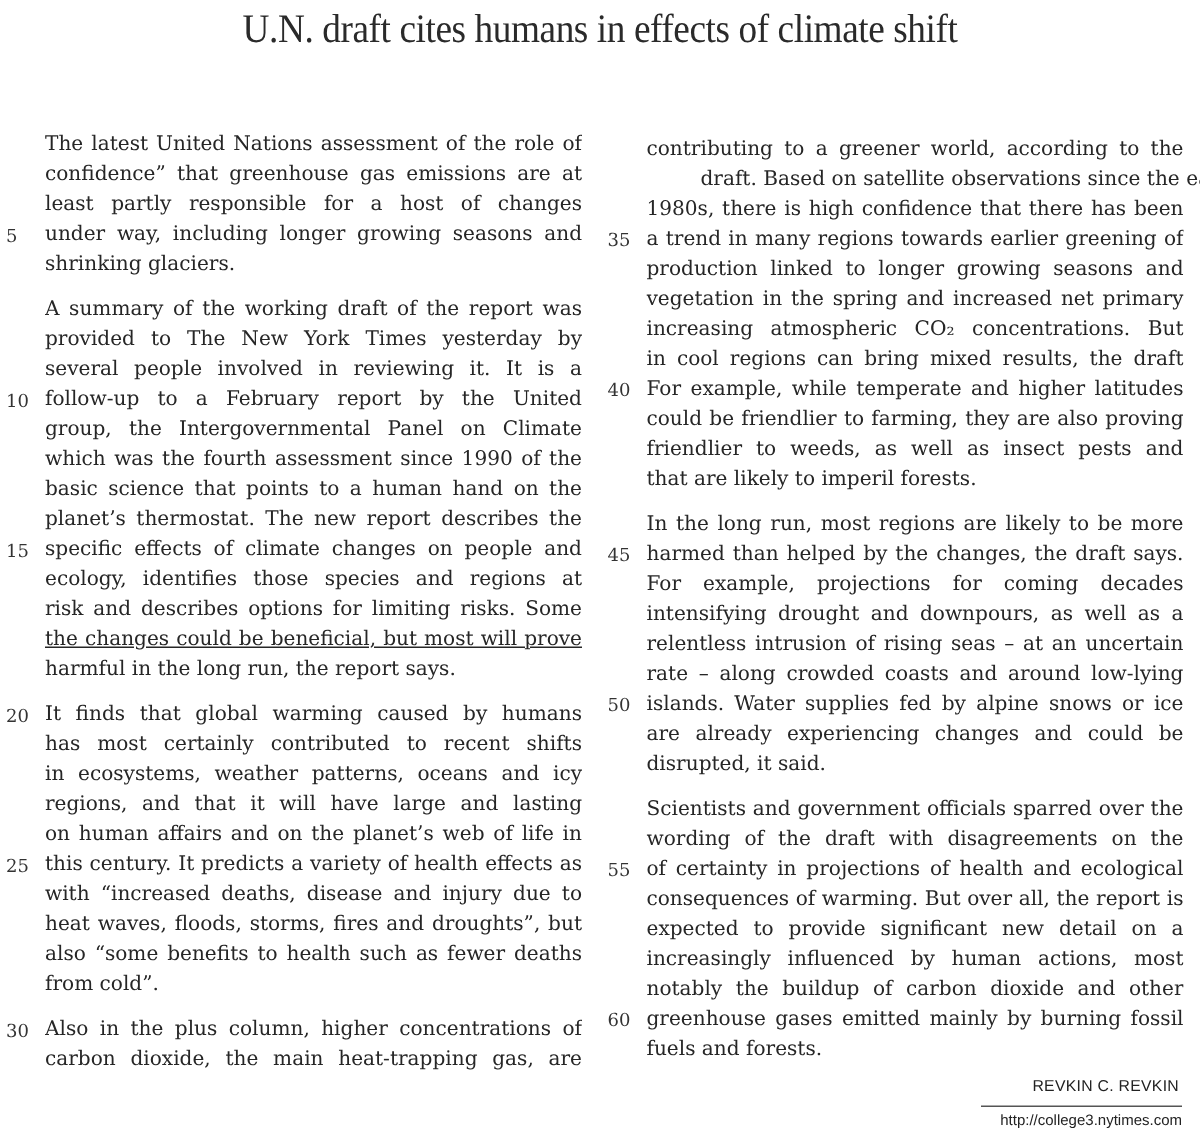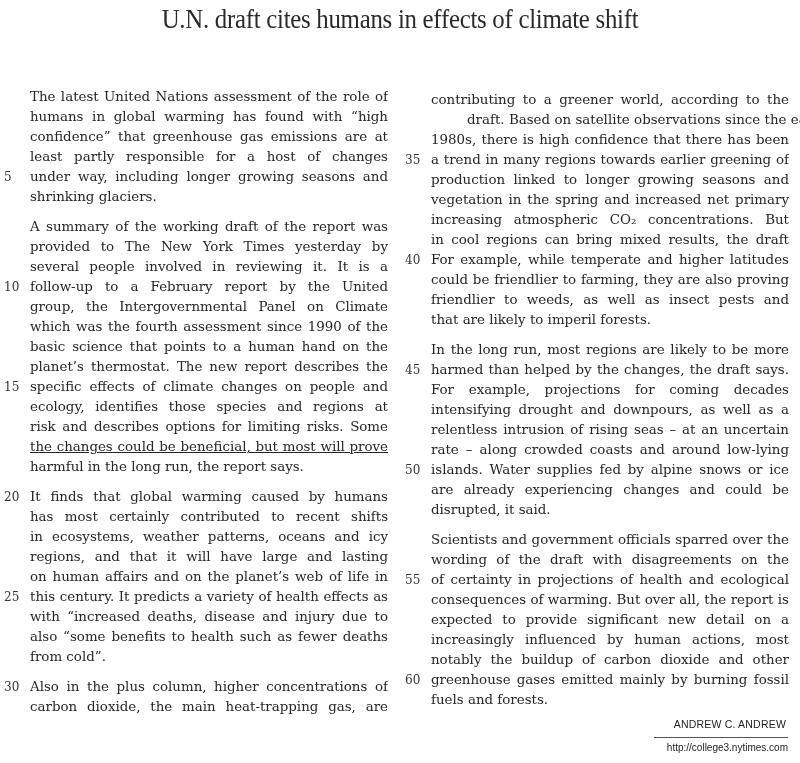--- a/index.html
+++ b/index.html
@@ -37,23 +37,20 @@
 </head>
 <body>
 
 <div class="title">U.N. draft cites humans in effects of climate shift</div>
 
 <div class="col left">
     <div class="line">
       <span class="txt" style="text-align-last: justify;">The latest United Nations assessment of the role of</span>
     </div>
     <div class="line">
-      <span class="txt" style="text-align-last: justify;">humans in global warming has found with “high</span>
-    </div>
-    <div class="line">
       <span class="txt" style="text-align-last: justify;">confidence” that greenhouse gas emissions are at</span>
     </div>
     <div class="line">
       <span class="txt" style="text-align-last: justify;">least partly responsible for a host of changes already</span>
     </div>
     <div class="line">
       <span class="txt" style="text-align-last: justify;">under way, including longer growing seasons and</span>
       <span class="lnum">5</span>
     </div>
     <div class="line last">
@@ -119,20 +116,23 @@
       <span class="txt" style="text-align-last: justify;">on human affairs and on the planet’s web of life in</span>
     </div>
     <div class="line">
       <span class="txt" style="text-align-last: justify;">this century. It predicts a variety of health effects as well,</span>
       <span class="lnum">25</span>
     </div>
     <div class="line">
       <span class="txt" style="text-align-last: justify;">with “increased deaths, disease and injury due to</span>
     </div>
     <div class="line">
+      <span class="txt" style="text-align-last: justify;">heat waves, floods, storms, fires and droughts”, but</span>
+    </div>
+    <div class="line">
       <span class="txt" style="text-align-last: justify;">also “some benefits to health such as fewer deaths</span>
     </div>
     <div class="line last">
       <span class="txt">from cold”.</span>
     </div>
     <div class="gap"></div>
     <div class="line">
       <span class="txt" style="text-align-last: justify;">Also in the plus column, higher concentrations of</span>
       <span class="lnum">30</span>
     </div>
@@ -234,15 +234,15 @@
     </div>
     <div class="line">
       <span class="txt" style="text-align-last: justify;">greenhouse gases emitted mainly by burning fossil</span>
       <span class="lnum">60</span>
     </div>
     <div class="line last">
       <span class="txt">fuels and forests.</span>
     </div>
   </div>
 
-<div class="byline">ANDREW C. ANDREW</div>
+<div class="byline">REVKIN C. REVKIN</div>
 <div class="rule"></div>
 <div class="source">http://college3.nytimes.com</div>
 
 </body></html>

